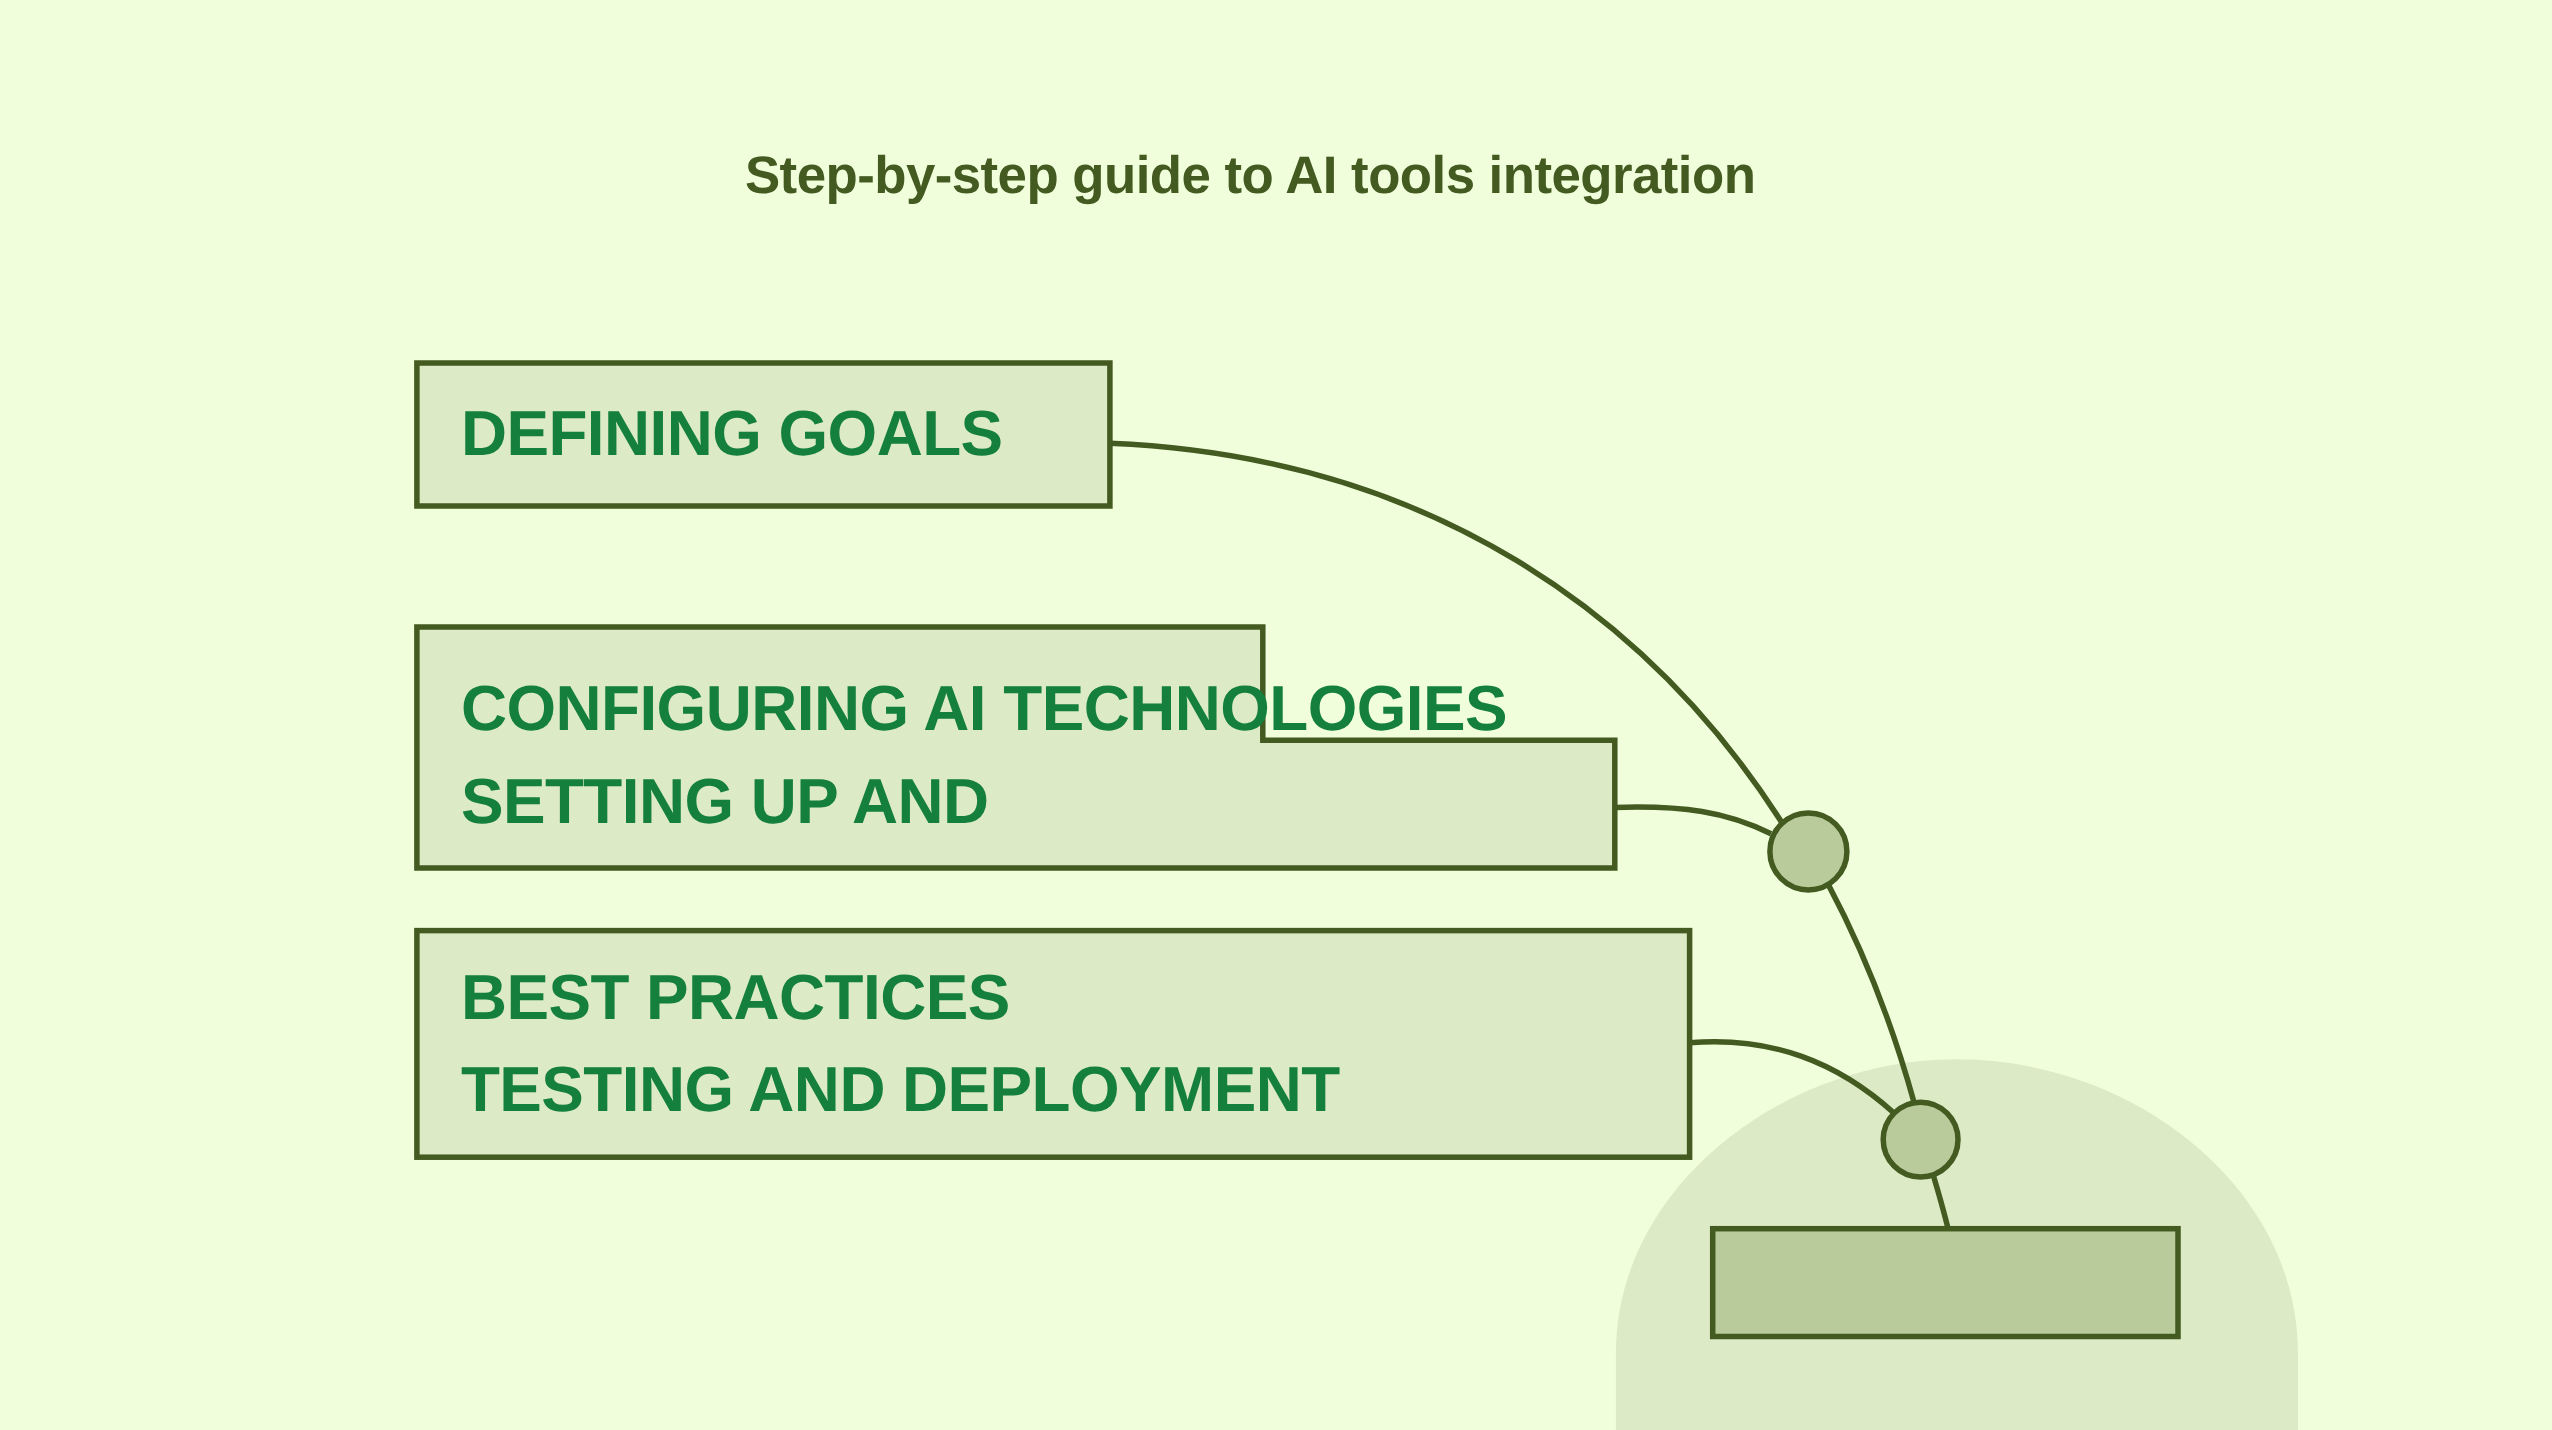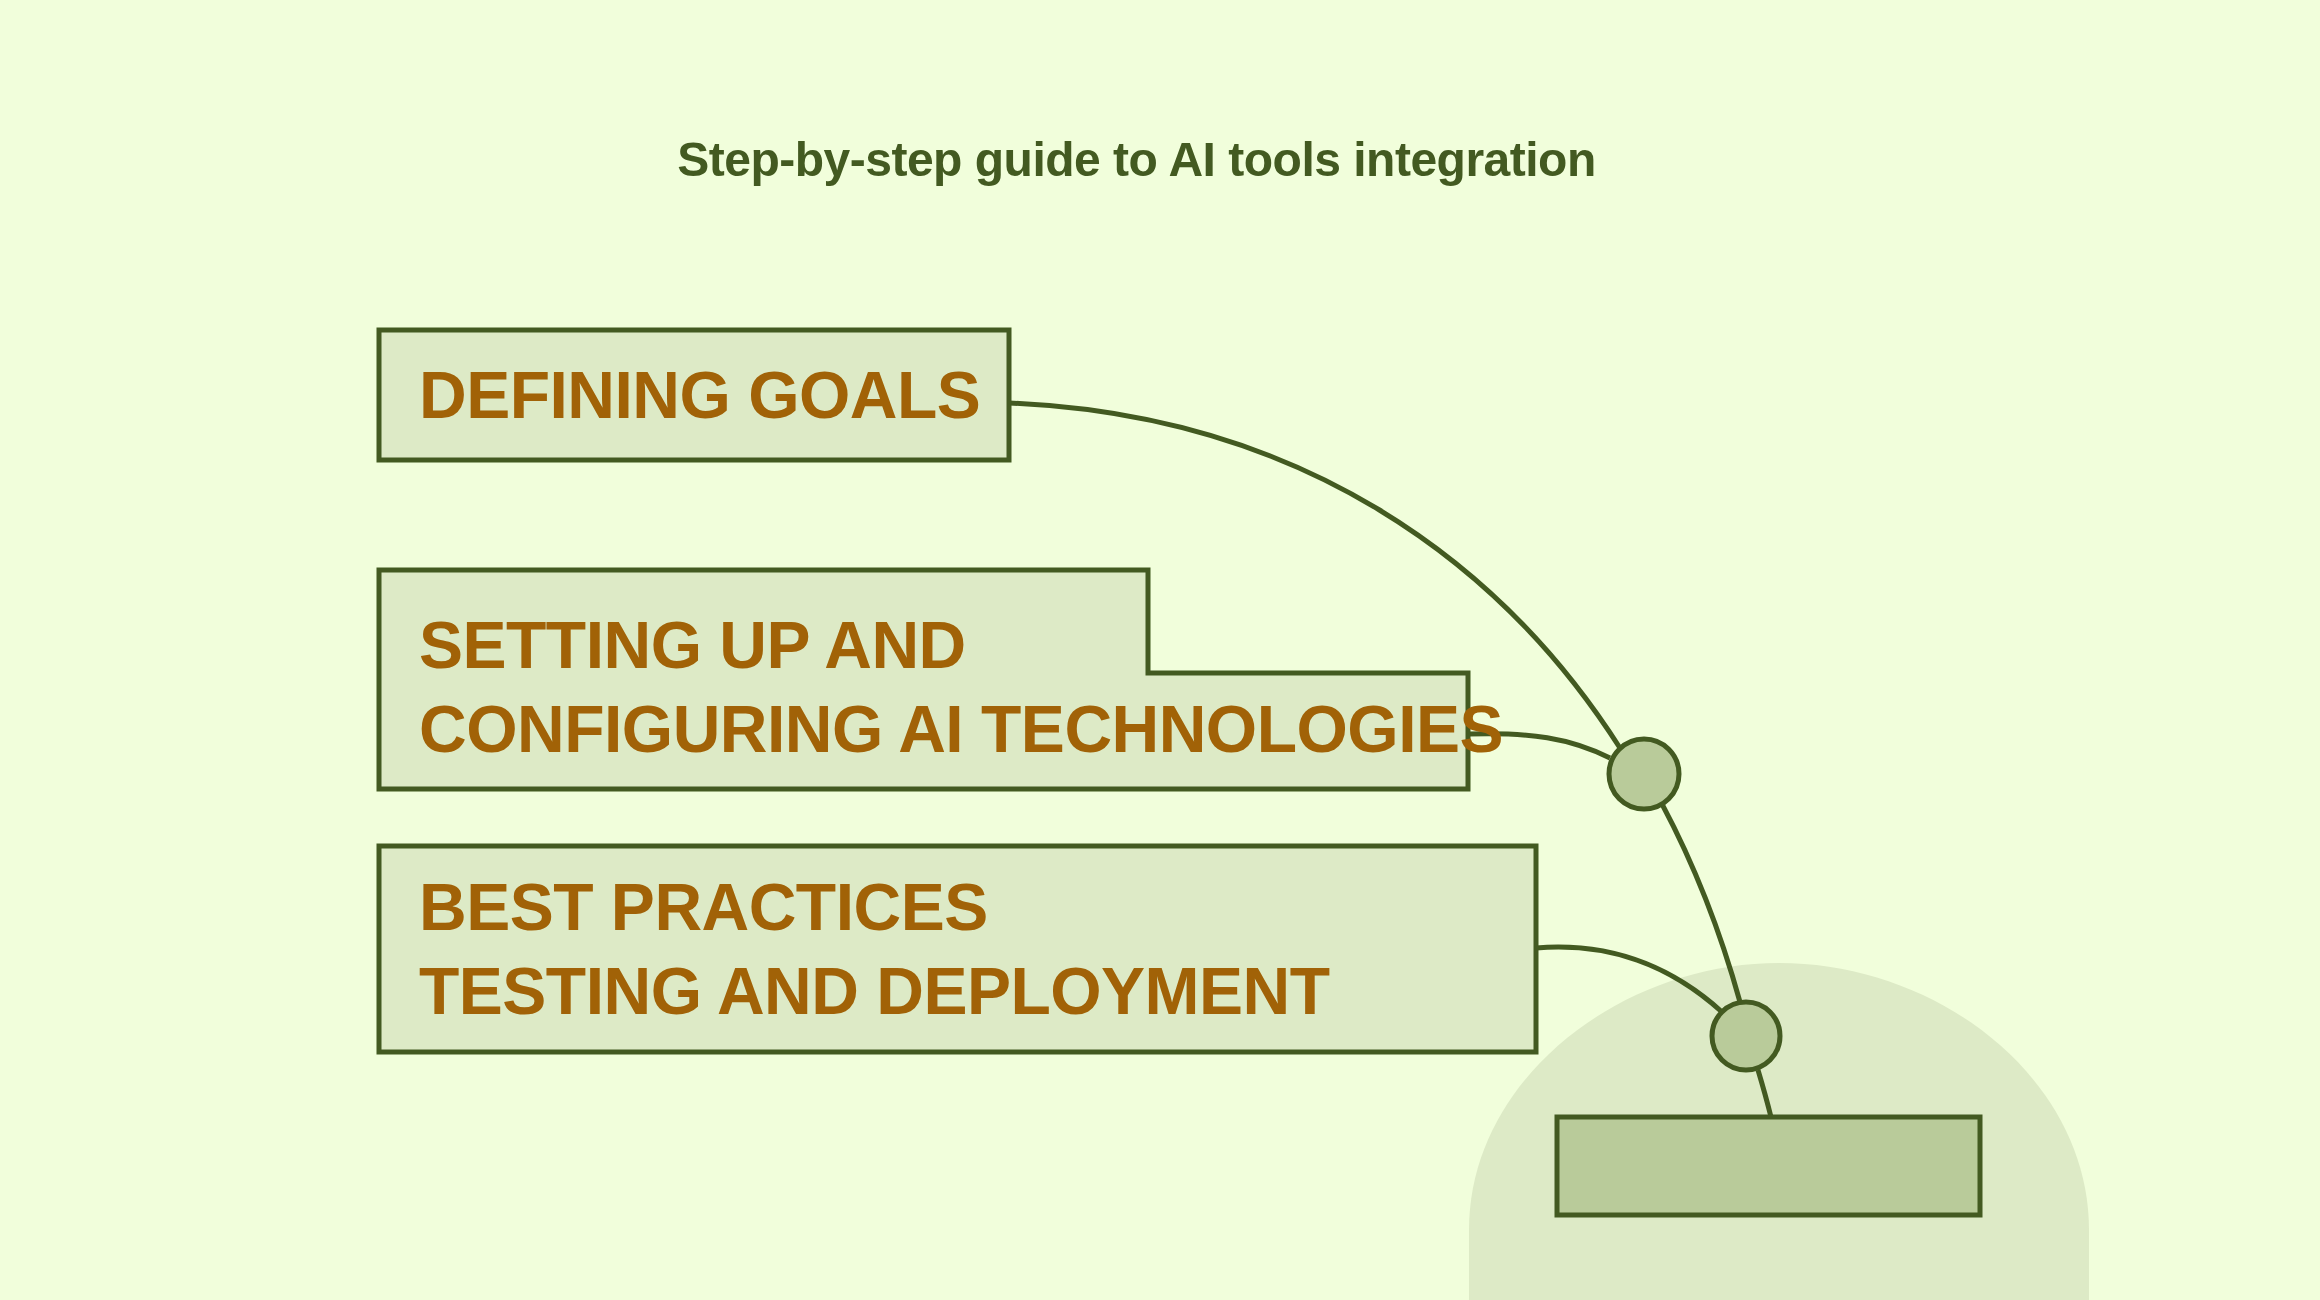--- a/index.html
+++ b/index.html
@@ -1,19 +1,19 @@
 <!DOCTYPE html>
 <html><head>
 <meta charset="utf-8">
 <style>
   html, body { margin:0; padding:0; }
   body { width:2320px; height:1300px; background:#f1fedb; position:relative; overflow:hidden; font-family:"Liberation Sans", sans-serif; }
   .title { position:absolute; left:0; width:2273px; top:132px; text-align:center; font-size:48px; font-weight:700; color:#435a21; letter-spacing:-0.5px; }
   svg.canvas { position:absolute; left:0; top:0; }
-  .label { position:absolute; font-weight:700; color:#a16207; font-size:66px; line-height:84px; letter-spacing:-0.5px; white-space:nowrap; }
+  .label { position:absolute; font-weight:700; color:#15803d; font-size:58px; line-height:84px; letter-spacing:-0.5px; white-space:nowrap; }
 </style>
 </head>
 <body>
 
 <div class="title">Step-by-step guide to AI tools integration</div>
 
 <svg class="canvas" width="2320" height="1300" viewBox="0 0 2320 1300">
 
   <path d="M1469 1300 L1469 1230 C1469 1080 1620 963 1779 963 C1940 963 2089 1080 2089 1230 L2089 1300 Z" fill="#ddeac6"></path>
 
@@ -30,19 +30,19 @@
   <circle cx="1644" cy="774" r="35" fill="#b9cb9a" stroke="#435a21" stroke-width="5"></circle>
   <circle cx="1746" cy="1036" r="34" fill="#b9cb9a" stroke="#435a21" stroke-width="5"></circle>
 
   <rect x="1557" y="1117" width="423" height="98" fill="#b9cb9a" stroke="#435a21" stroke-width="5"></rect>
 </svg>
 
 <div class="label" style="left:419px; top:353px;">
   <div>DEFINING GOALS</div>
 </div>
 <div class="label" style="left:419px; top:603px;">
+  <div>CONFIGURING AI TECHNOLOGIES</div>
   <div>SETTING UP AND</div>
-  <div>CONFIGURING AI TECHNOLOGIES</div>
 </div>
 <div class="label" style="left:419px; top:865px;">
   <div>BEST PRACTICES</div>
   <div>TESTING AND DEPLOYMENT</div>
 </div>
 
 </body></html>

